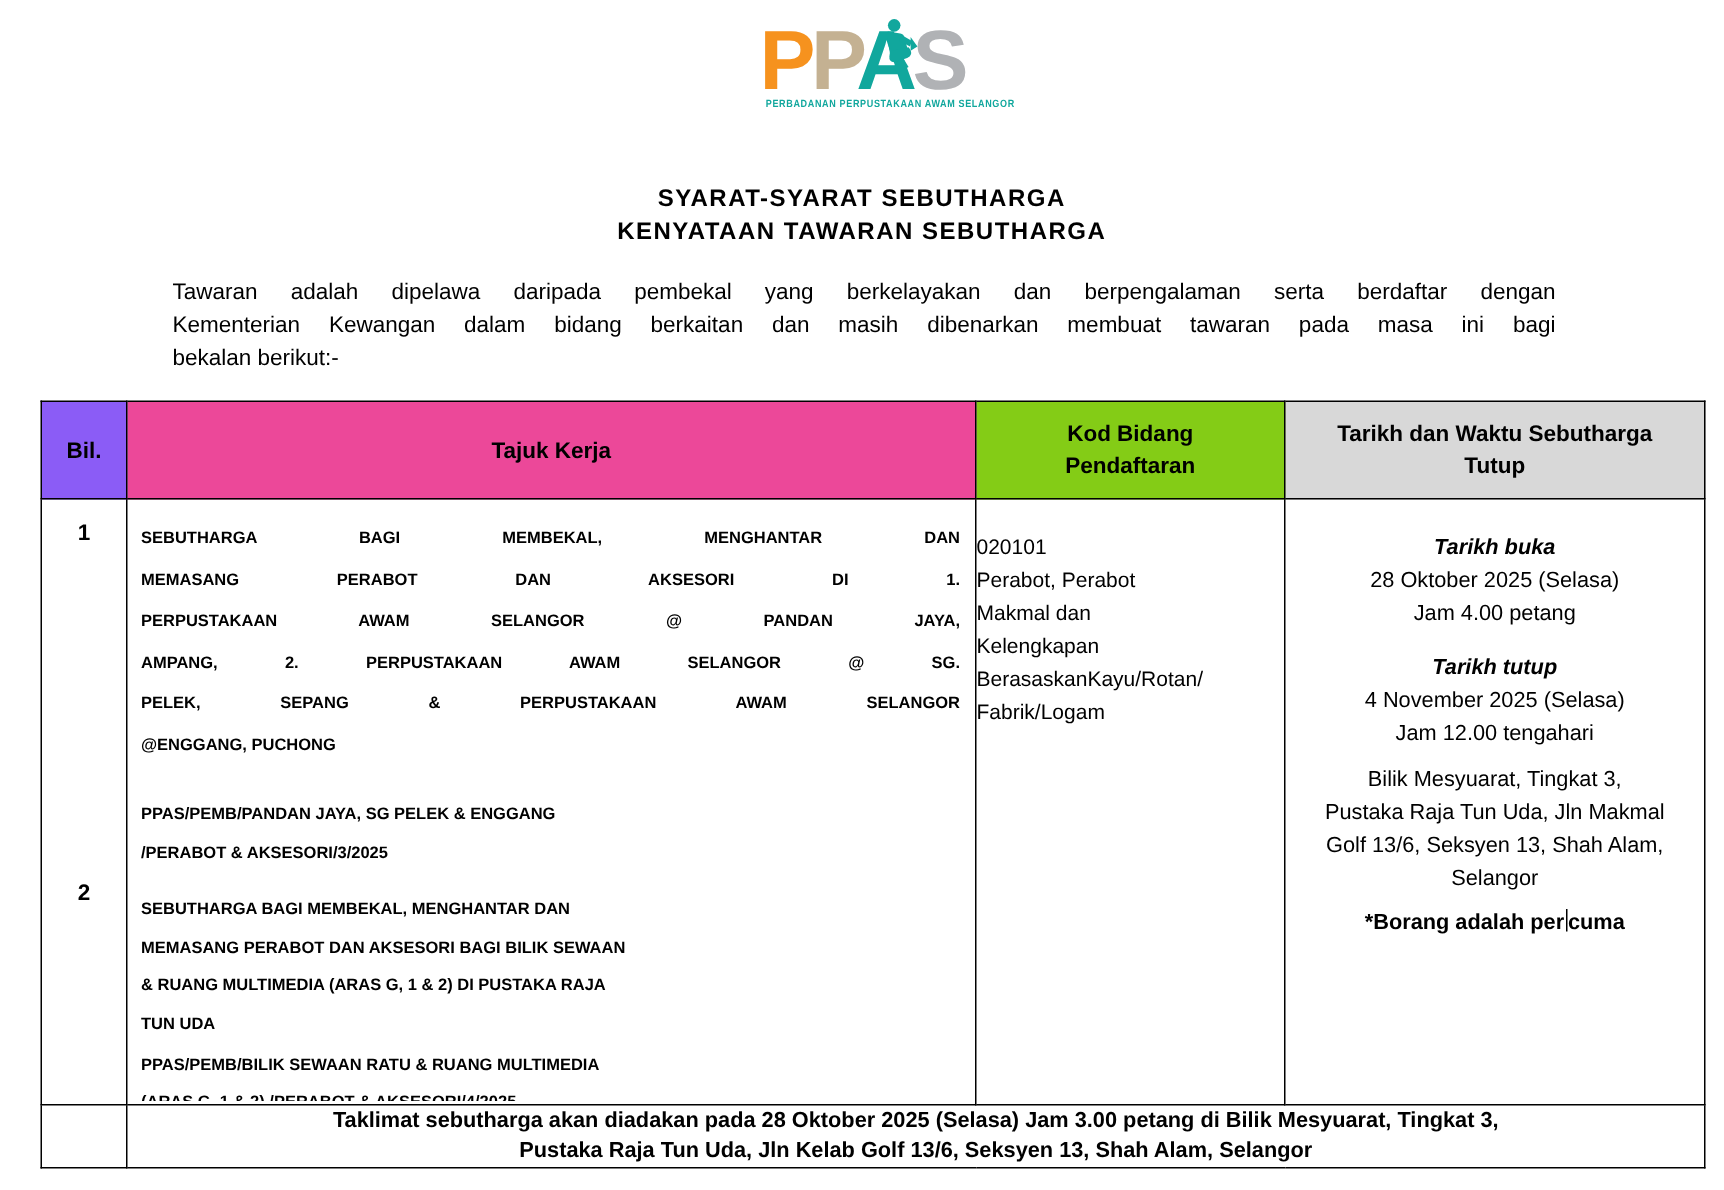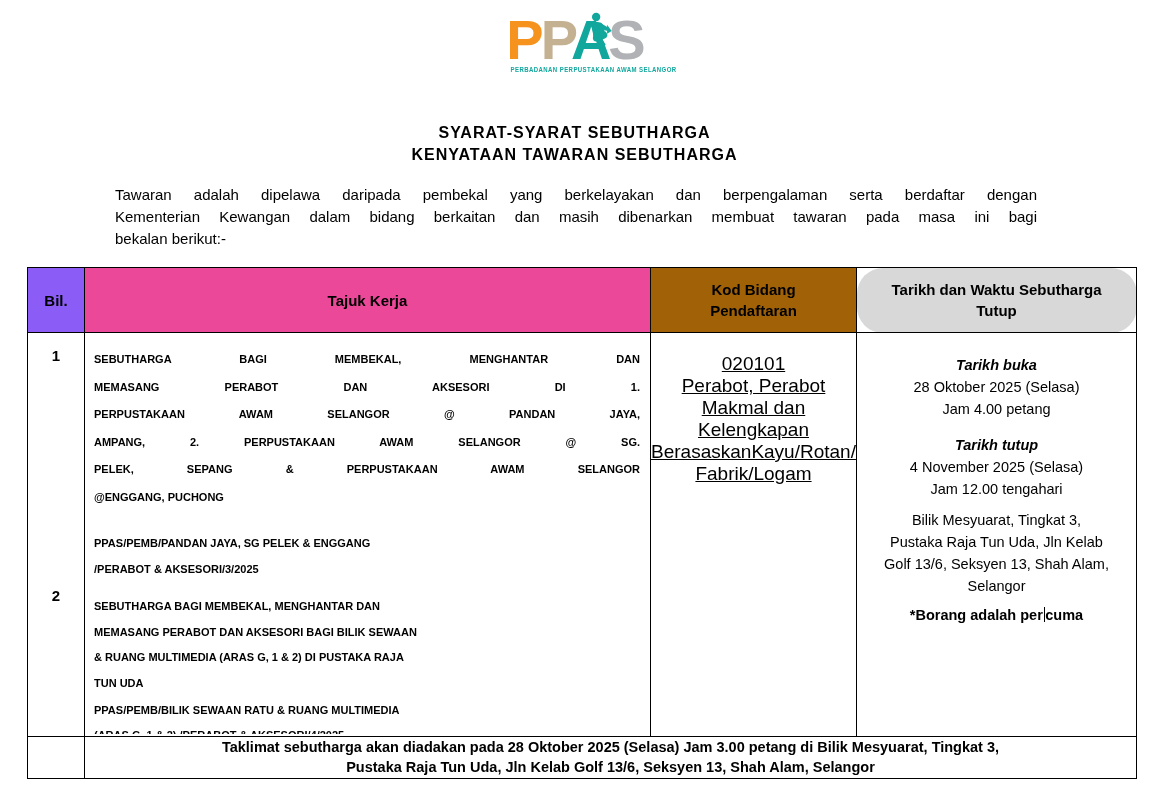--- a/index.html
+++ b/index.html
@@ -48,21 +48,21 @@
   
   td.tajukcell { font-weight: bold; font-size: 11px; }
   td.tajukcell .clip { padding: 0 10px 0 9px; }
   .desc1 { margin-top: 13px; line-height: 27.5px; }
   .desc1 .jl { text-align: justify; text-align-last: justify; }
   .ref1 { margin-top: 19px; line-height: 26px; }
   .desc2 { margin-top: 12px; line-height: 25.5px; }
   .ref2 { margin-top: 2px; line-height: 25px; }
 
   
-  td.kodcell { font-size: 19px; text-align: center; text-decoration: underline; }
+  td.kodcell { font-size: 14px; text-align: left; }
   .kodlines { margin-top: 20px; line-height: 22px; }
 
   
   td.tarikhcell { font-size: 14.5px; text-align: center; }
   td.tarikhcell .clip { padding-top: 21px; line-height: 22px; }
   .blk-tutup { margin-top: 14px; }
   .blk-venue { margin-top: 9px; }
   .blk-note { margin-top: 7px; font-weight: bold; }
   .bold { font-weight: bold; font-style: italic; }
   .caret { display: inline-block; width: 1.5px; height: 15px; background: #000; vertical-align: -2px; margin: 0 0 0 1px; }
@@ -106,22 +106,22 @@
     <colgroup>
       <col style="width:57px">
         <col style="width:566px">
         <col style="width:206px">
         <col style="width:280px">
     </colgroup>
     <tbody>
         <tr class="head">
       <th style="background: #8b5cf6;"><span class="hw">Bil.</span></th>
       <th style="background: #ec4899;"><span class="hw">Tajuk Kerja</span></th>
-      <th style="background: #a16207;"><span class="hw hw-kod">Kod Bidang Pendaftaran</span></th>
-      <th style="background: rgb(216, 216, 216); border-radius: 26px;"><span class="hw hw-tarikh">Tarikh dan Waktu Sebutharga Tutup</span></th>
+      <th style="background: #84cc16;"><span class="hw hw-kod">Kod Bidang Pendaftaran</span></th>
+      <th style="background: rgb(216, 216, 216);"><span class="hw hw-tarikh">Tarikh dan Waktu Sebutharga Tutup</span></th>
     </tr>
 
     <tr class="bodyrow">
 
       <td class="bilcell">
         <span class="bil bil-1">1</span>
         <span class="bil bil-2">2</span>
       </td>
 
       <td class="tajukcell">
@@ -169,21 +169,21 @@
             <div>28 Oktober 2025 (Selasa)</div>
             <div>Jam 4.00 petang</div>
           </div>
           <div class="blk-tutup">
             <div class="bold">Tarikh tutup</div>
             <div>4 November 2025 (Selasa)</div>
             <div>Jam 12.00 tengahari</div>
           </div>
           <div class="blk-venue">
             <div>Bilik Mesyuarat, Tingkat 3,</div>
-            <div>Pustaka Raja Tun Uda, Jln Kelab</div>
+            <div>Pustaka Raja Tun Uda, Jln Makmal</div>
             <div>Golf 13/6, Seksyen 13, Shah Alam,</div>
             <div>Selangor</div>
           </div>
           <div class="blk-note">
             <span>*Borang adalah per</span><span class="caret"></span><span>cuma</span>
           </div>
         </div>
       </td>
     </tr>
 

